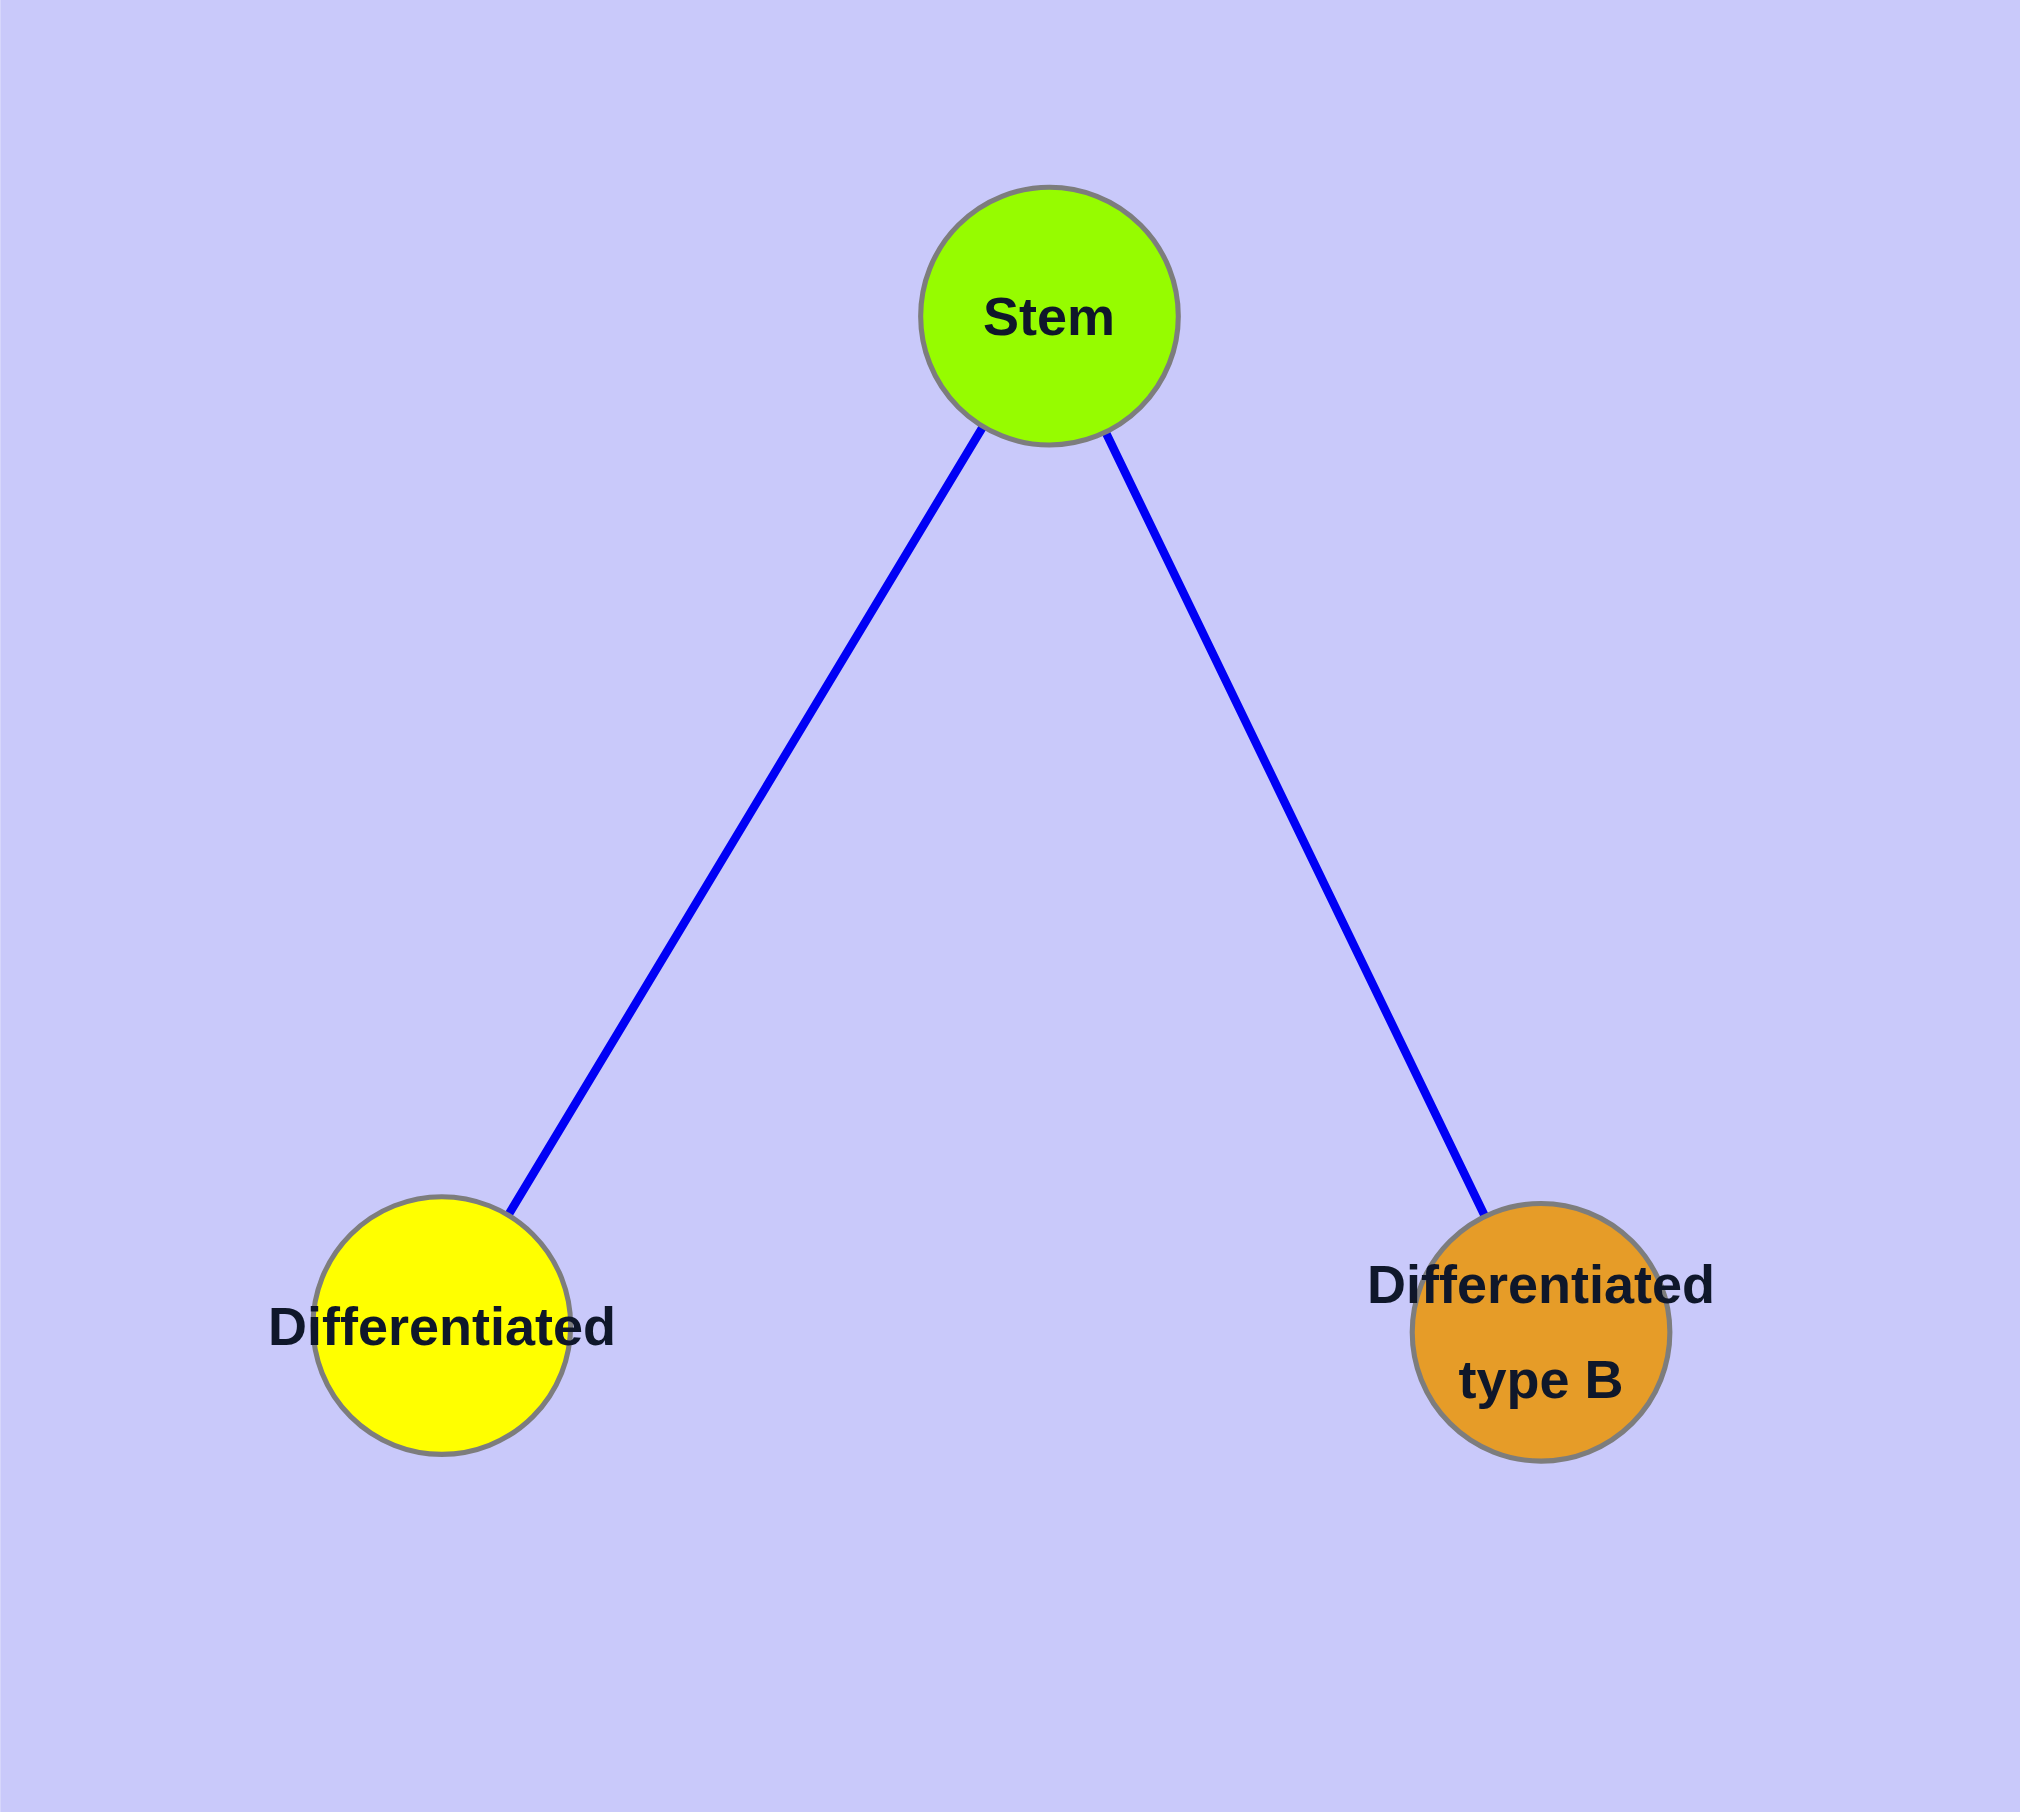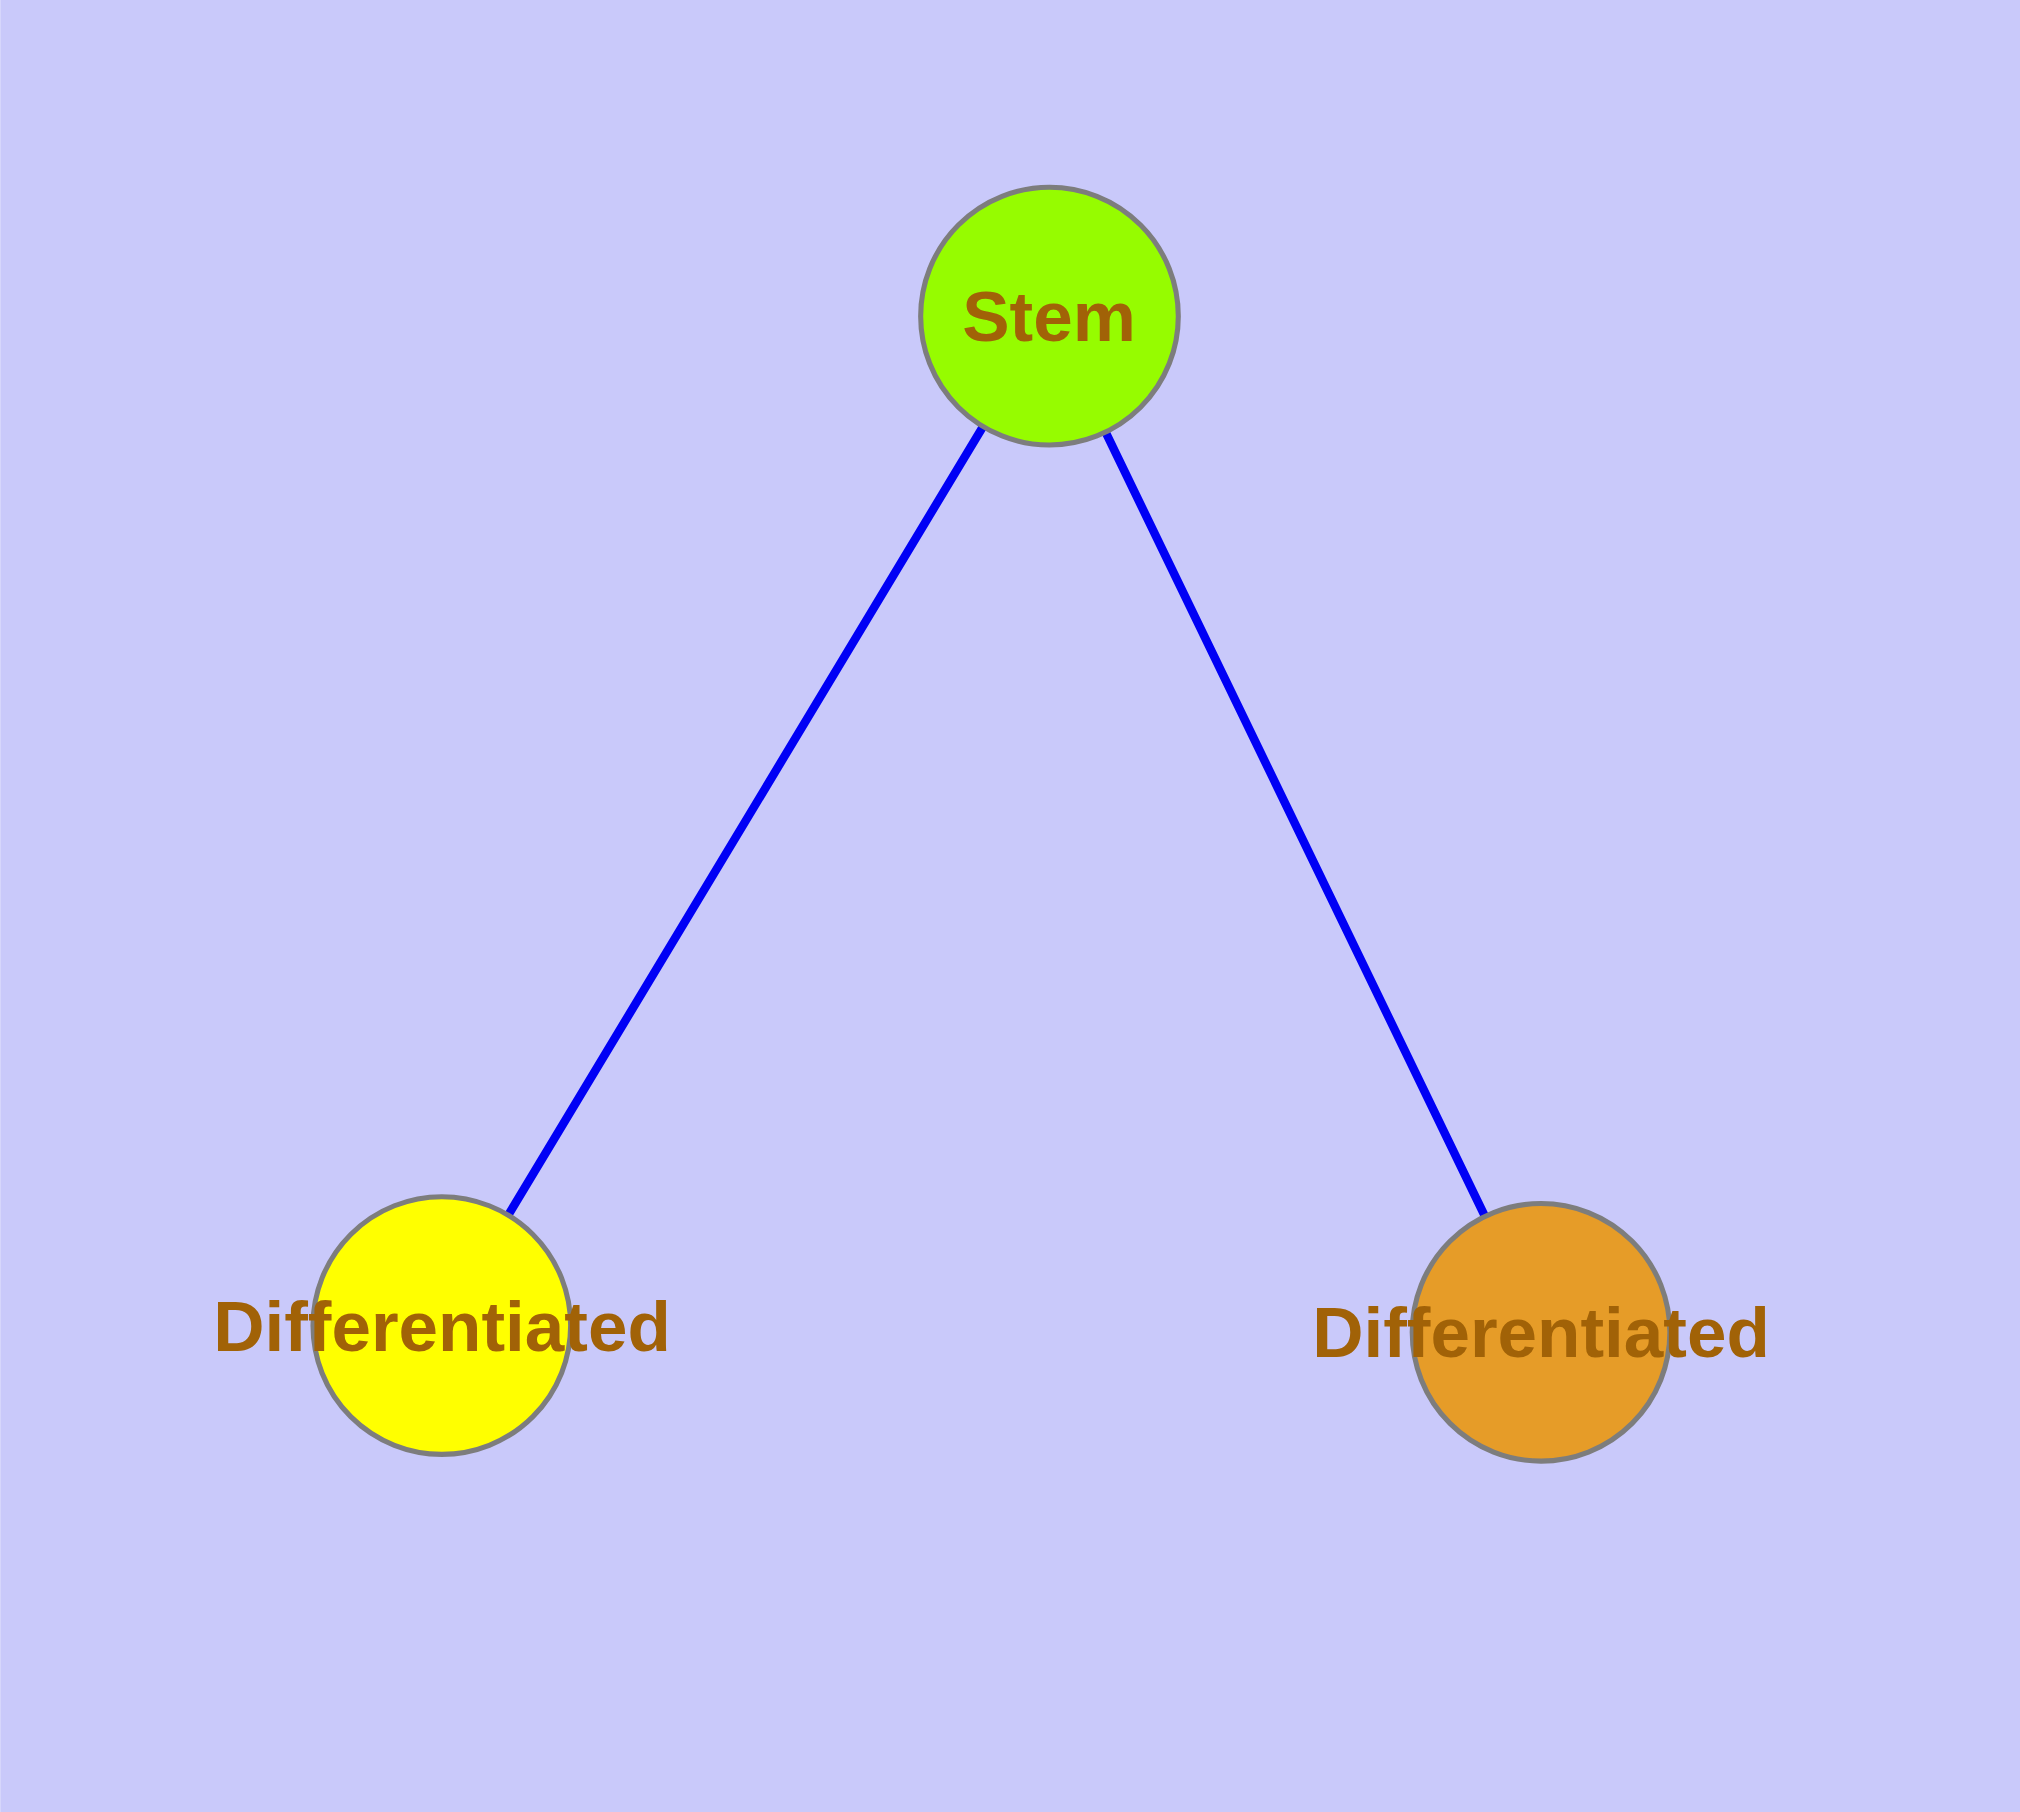--- a/index.html
+++ b/index.html
@@ -27,23 +27,23 @@
     stroke-linecap: round;
   }
   .node-circle {
     stroke: #7d7d7d;
     stroke-width: 6px;
   }
   .node-label {
     position: absolute;
     transform: translate(-50%, -50%);
     text-align: center;
-    color: #a16207;
+    color: #0f172a;
     font-weight: bold;
-    font-size: 71px;
+    font-size: 54px;
     line-height: 95px;
     white-space: nowrap;
     pointer-events: none;
   }
   .node-label .label-line {
     display: block;
   }
 </style>
 </head>
 <body>
@@ -67,16 +67,17 @@
   <div class="node-label" style="left:1049px; top:316px;">
     <span class="label-line">Stem</span>
   </div>
 
   <div class="node-label" style="left:442px; top:1326px;">
     <span class="label-line">Differentiated</span>
   </div>
 
   <div class="node-label" style="left:1541px; top:1332px;">
     <span class="label-line">Differentiated</span>
+    <span class="label-line">type B</span>
   </div>
 
 </div>
 
 
 </body></html>

